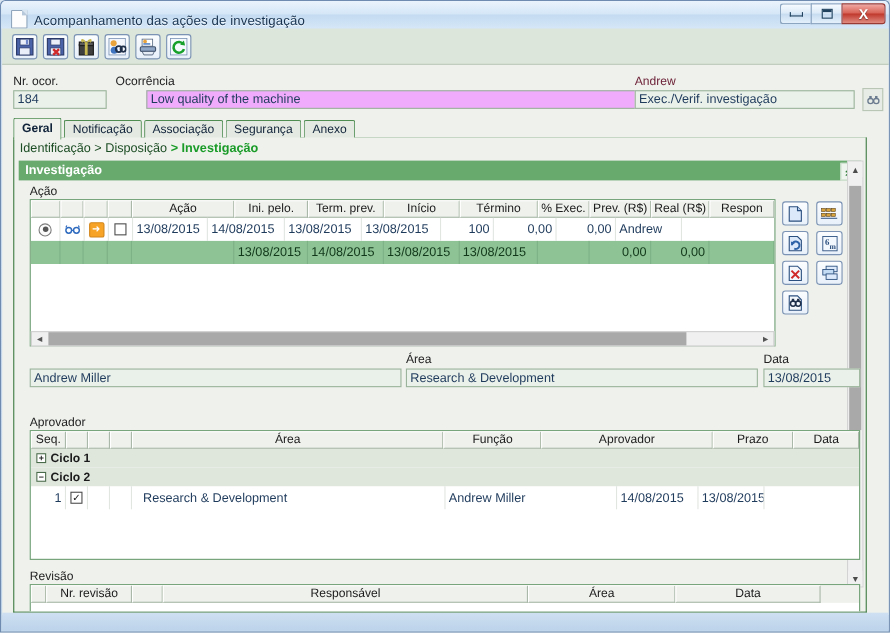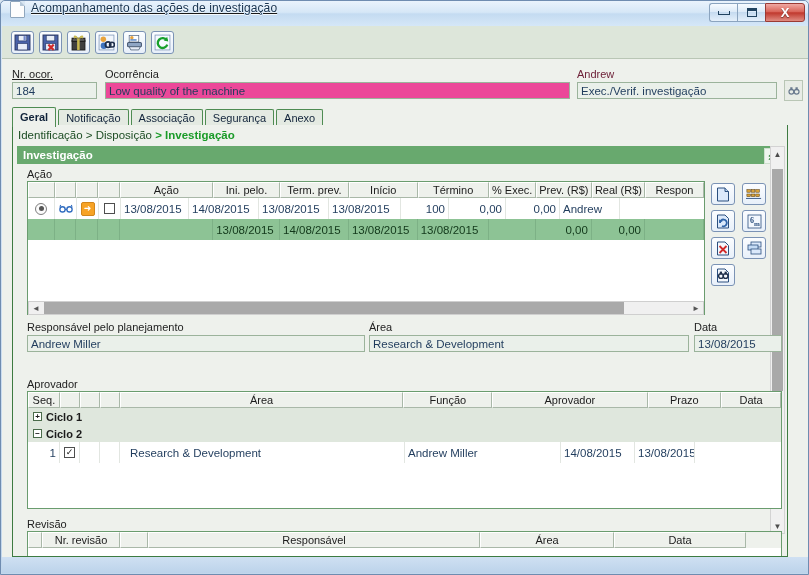--- a/index.html
+++ b/index.html
@@ -14,21 +14,21 @@
     border:1px solid #6f8cb0;
     border-radius:5px 5px 0 0;
     background:linear-gradient(to bottom,#d7e6f5 0%,#cfe0f2 40%,#c2d7ec 100%);
     overflow:hidden;
   }
   
   .titlebar{
     position:absolute;left:0;top:0;width:807px;height:25px;
     background:linear-gradient(to bottom,#eaf3fc 0%,#d6e7f7 45%,#c4dbf1 52%,#d5e7f8 100%);
     border-radius:4px 4px 0 0;
-    display:flex;align-items:flex-start;text-decoration:underline;
+    display:flex;align-items:flex-end;
   }
   .title-icon{
     width:13px;height:15px;margin-left:9px;margin-right:6px;
     background:#fdfdfd;border:1px solid #8fa6bd;
     position:relative;border-radius:1px;
   }
   .title-icon:after{
     content:"";position:absolute;right:-1px;top:-1px;
     border-width:0 5px 5px 0;border-style:solid;
     border-color:#b7c9da #d9e6f2 ;
@@ -76,21 +76,21 @@
     position:absolute;left:1px;top:58px;width:806px;height:500px;
     background:#eef1ec;box-sizing:border-box;
   }
   .fld-label{font-size:11px;color:#222;line-height:13px;}
   .fld-label.accent{color:#6e2239;}
   .fld-input{
     box-sizing:border-box;border:1px solid #9bb39b;background:#eaf0ea;
     font-family:"Liberation Sans",sans-serif;font-size:11.5px;color:#1f3b5c;
     padding:1px 3px;height:17px;line-height:15px;white-space:nowrap;overflow:hidden;
   }
-  .fld-input.white{background:#ec4899;}
+  .fld-input.white{background:#f0abfc;margin-left:28px;}
 
   
   .tabs{position:absolute;left:10px;top:48px;display:flex;align-items:flex-end;gap:2px;}
   .tab{
     box-sizing:border-box;height:18px;padding:0 7px;
     border:1px solid #4e8c52;border-bottom:none;background:#e4eae2;
     font-size:11px;color:#11233a;line-height:17px;
     border-radius:2px 2px 0 0;
   }
   .tab.active{
@@ -273,21 +273,21 @@
       <svg width="17" height="17" viewBox="0 0 16 16">
         <rect x="1" y="1" width="14" height="14" fill="#f5faff" stroke="#7b93b5" stroke-width=".7"></rect>
         <path d="M12 6 A4.6 4.6 0 1 0 12.5 10" fill="none" stroke="#17a02c" stroke-width="2.2"></path>
         <path d="M12.4 2.6 L13.4 7 L9.2 6.2 Z" fill="#17a02c"></path>
       </svg>
     </div>
   </div>
 
   <div class="formarea">
 
-    <div class="fld-label" style="position:absolute;left:10px;top:9px;text-decoration:underline;">Nr. ocor.</div>
+    <div class="fld-label" style="position:absolute;left:10px;top:9px;">Nr. ocor.</div>
     <div class="fld-input" style="position:absolute;left:10px;top:23px;width:85px;">184</div>
 
     <div class="fld-label" style="position:absolute;left:103px;top:9px;">Ocorrência</div>
     <div class="fld-input white" style="position:absolute;left:103px;top:23px;width:465px;">Low quality of the machine</div>
 
     <div class="fld-label accent" style="position:absolute;left:575px;top:9px;">Andrew</div>
     <div class="fld-input" style="position:absolute;left:575px;top:23px;width:200px;">Exec./Verif. investigação</div>
     <div style="position:absolute;left:782px;top:21px;width:17px;height:19px;border:1px solid #b9c6b5;background:#e8ece6;display:flex;align-items:center;justify-content:center;">
       <svg width="12" height="10" viewBox="0 0 16 12">
         <circle cx="4.5" cy="7" r="3.2" fill="none" stroke="#6b7b8f" stroke-width="1.6"></circle>
@@ -454,21 +454,20 @@
           <svg width="14" height="15" viewBox="0 0 14 15">
             <path d="M1.5 1 L9 1 L12.5 4.5 L12.5 14 L1.5 14 Z" fill="#f4f8fd" stroke="#2b4f7e"></path>
             <circle cx="5" cy="8" r="2.4" fill="none" stroke="#1f2f4a" stroke-width="1.4"></circle>
             <circle cx="9.6" cy="8" r="2.4" fill="none" stroke="#1f2f4a" stroke-width="1.4"></circle>
             <rect x="3.8" y="3.6" width="2.2" height="3" fill="#1f2f4a"></rect>
             <rect x="8.6" y="3.6" width="2.2" height="3" fill="#1f2f4a"></rect>
           </svg>
         </div>
       </div>
 
-      <div class="fld-label" style="position:absolute;left:14px;top:196px;">Responsável pelo planejamento</div>
       <div class="fld-input" style="position:absolute;left:14px;top:210px;width:338px;">Andrew Miller</div>
 
       <div class="fld-label" style="position:absolute;left:356px;top:196px;">Área</div>
       <div class="fld-input" style="position:absolute;left:356px;top:210px;width:320px;">Research &amp; Development</div>
 
       <div class="fld-label" style="position:absolute;left:681px;top:196px;">Data</div>
       <div class="fld-input" style="position:absolute;left:681px;top:210px;width:88px;">13/08/2015</div>
 
       <div class="grp-label" style="left:14px;top:253px;">Aprovador</div>
 

